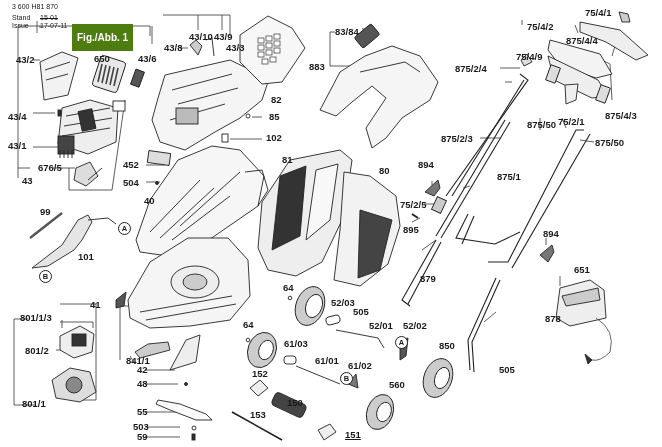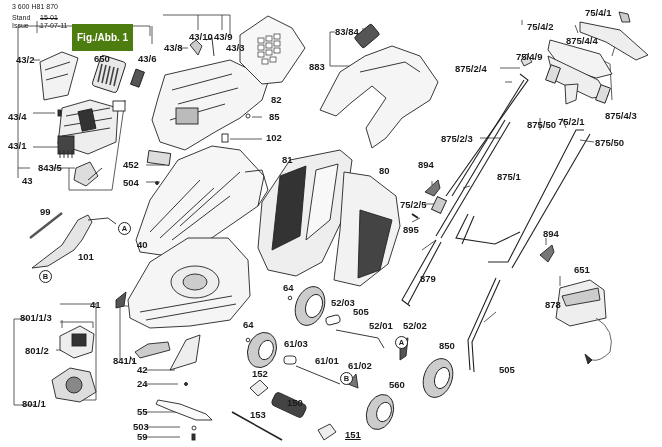--- a/index.html
+++ b/index.html
@@ -276,25 +276,25 @@
 <div class="lbl" style="left:189px;top:32px;">43/10</div>
 <div class="lbl" style="left:214px;top:32px;">43/9</div>
 <div class="lbl" style="left:226px;top:43px;">43/3</div>
 <div class="lbl" style="left:271px;top:95px;">82</div>
 <div class="lbl" style="left:269px;top:112px;">85</div>
 <div class="lbl" style="left:266px;top:133px;">102</div>
 <div class="lbl" style="left:335px;top:27px;">83/84</div>
 <div class="lbl" style="left:309px;top:62px;">883</div>
 <div class="lbl" style="left:8px;top:112px;">43/4</div>
 <div class="lbl" style="left:8px;top:141px;">43/1</div>
-<div class="lbl" style="left:38px;top:163px;">843/5</div>
+<div class="lbl" style="left:38px;top:163px;">676/5</div>
 <div class="lbl" style="left:22px;top:176px;">43</div>
 <div class="lbl" style="left:123px;top:160px;">452</div>
 <div class="lbl" style="left:123px;top:178px;">504</div>
-<div class="lbl" style="left:137px;top:196px;margin-top:44px;">40</div>
+<div class="lbl" style="left:144px;top:196px;">40</div>
 <div class="lbl" style="left:40px;top:207px;">99</div>
 <div class="lbl" style="left:78px;top:252px;">101</div>
 <div class="lbl" style="left:282px;top:155px;">81</div>
 <div class="lbl" style="left:379px;top:166px;">80</div>
 
 <div class="lbl" style="left:585px;top:8px;">75/4/1</div>
 <div class="lbl" style="left:527px;top:22px;">75/4/2</div>
 <div class="lbl" style="left:566px;top:36px;">875/4/4</div>
 <div class="lbl" style="left:516px;top:52px;">75/4/9</div>
 <div class="lbl" style="left:455px;top:64px;">875/2/4</div>
@@ -303,29 +303,29 @@
 <div class="lbl" style="left:558px;top:117px;">75/2/1</div>
 <div class="lbl" style="left:595px;top:138px;">875/50</div>
 <div class="lbl" style="left:441px;top:134px;">875/2/3</div>
 <div class="lbl" style="left:497px;top:172px;">875/1</div>
 <div class="lbl" style="left:418px;top:160px;">894</div>
 <div class="lbl" style="left:400px;top:200px;">75/2/5</div>
 <div class="lbl" style="left:403px;top:225px;">895</div>
 <div class="lbl" style="left:543px;top:229px;">894</div>
 <div class="lbl" style="left:420px;top:274px;">879</div>
 <div class="lbl" style="left:574px;top:265px;">651</div>
-<div class="lbl" style="left:505px;top:300px;padding-left:40px;">878</div>
+<div class="lbl" style="left:505px;top:314px;padding-left:40px;">878</div>
 
 <div class="lbl" style="left:90px;top:300px;">41</div>
 <div class="lbl" style="left:20px;top:313px;">801/1/3</div>
 <div class="lbl" style="left:25px;top:346px;">801/2</div>
 <div class="lbl" style="left:22px;top:399px;">801/1</div>
-<div class="lbl" style="left:113px;top:356px;">841/1</div>
+<div class="lbl" style="left:126px;top:356px;">841/1</div>
 <div class="lbl" style="left:137px;top:365px;">42</div>
-<div class="lbl" style="left:137px;top:379px;">24</div>
+<div class="lbl" style="left:137px;top:379px;">48</div>
 <div class="lbl" style="left:137px;top:407px;">55</div>
 <div class="lbl" style="left:133px;top:422px;">503</div>
 <div class="lbl" style="left:137px;top:432px;">59</div>
 
 <div class="lbl" style="left:283px;top:283px;">64</div>
 <div class="lbl" style="left:243px;top:320px;">64</div>
 <div class="lbl" style="left:331px;top:298px;">52/03</div>
 <div class="lbl" style="left:353px;top:307px;">505</div>
 <div class="lbl" style="left:369px;top:321px;">52/01</div>
 <div class="lbl" style="left:403px;top:321px;">52/02</div>

